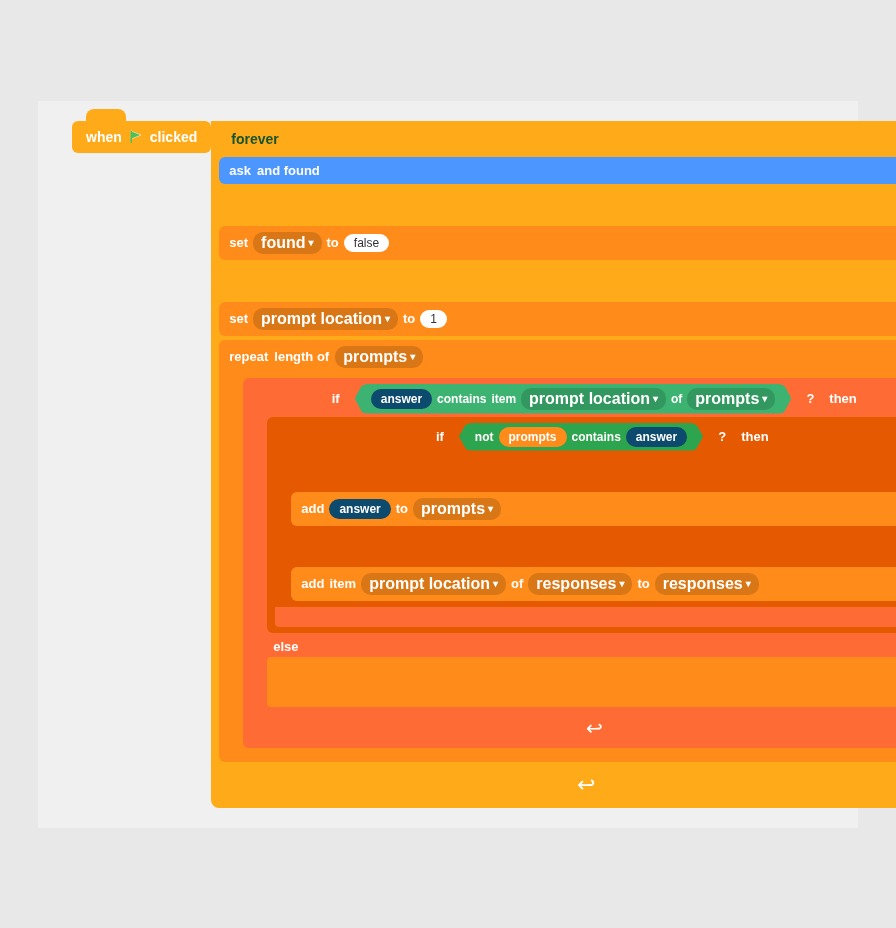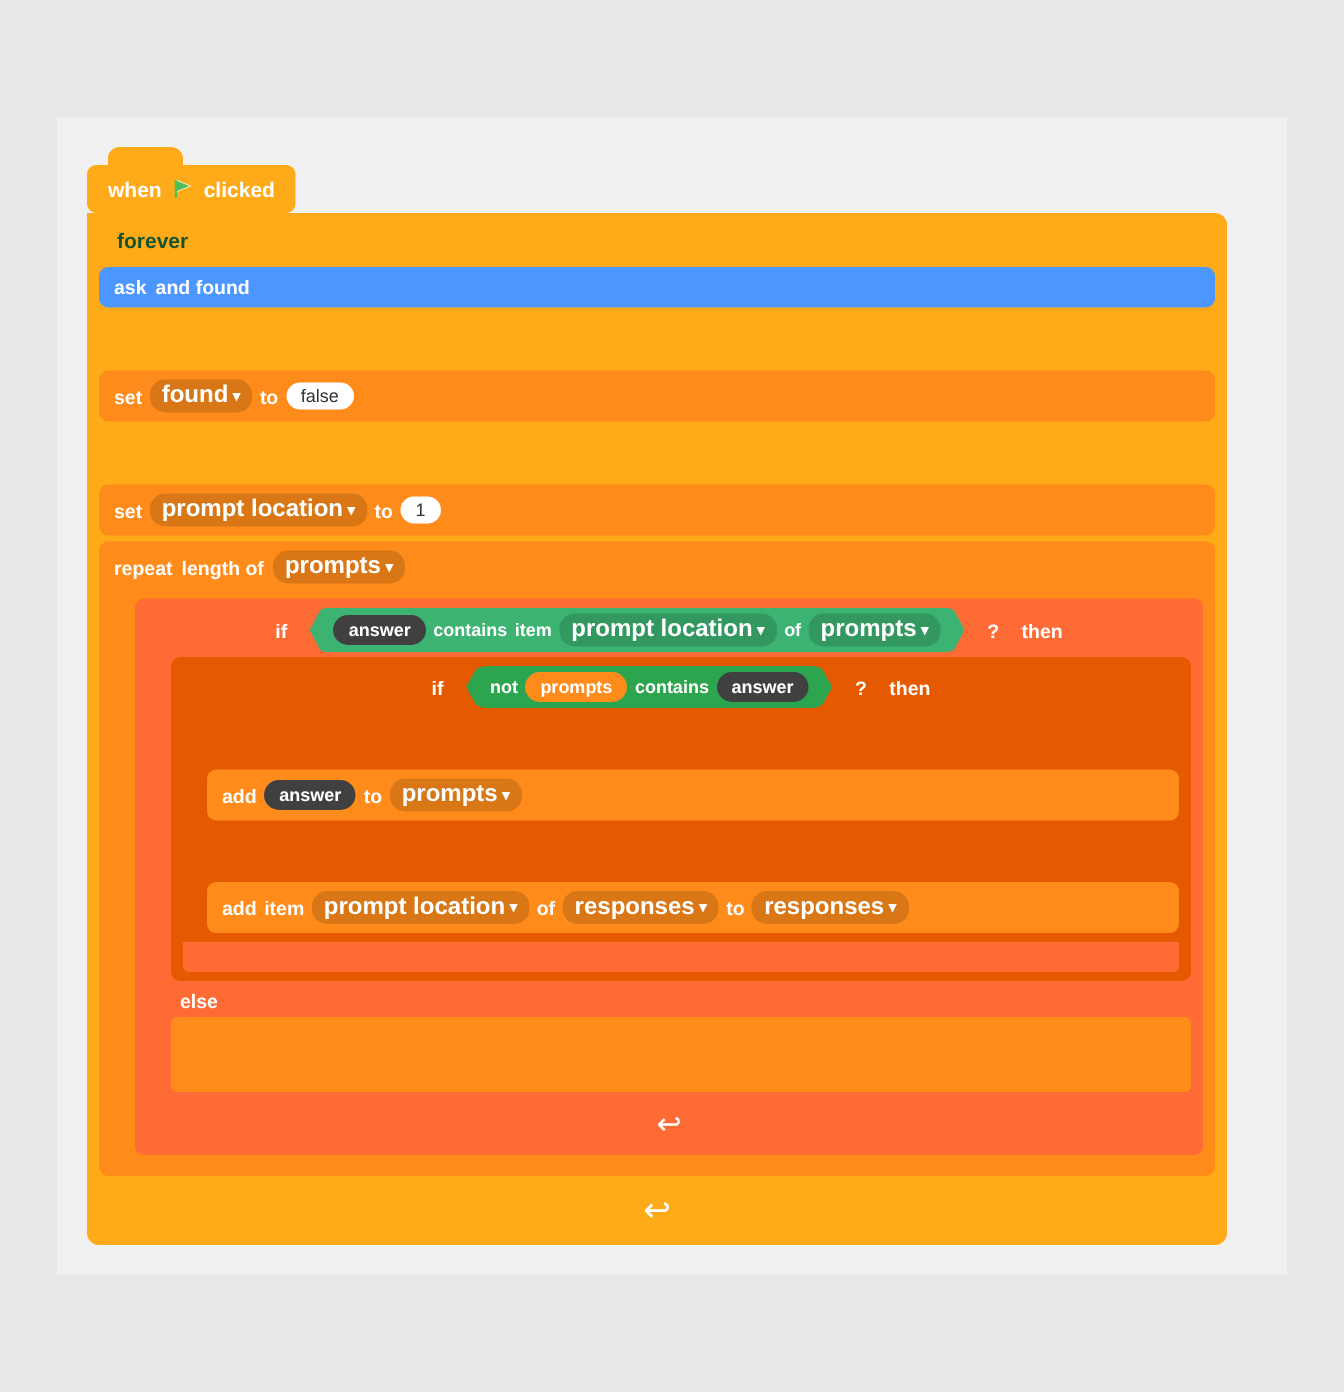--- a/index.html
+++ b/index.html
@@ -55,21 +55,21 @@
       background: white;
       color: #333;
       border-radius: 12px;
       padding: 2px 10px;
       font-size: 12px;
       font-weight: 400;
       display: inline-flex;
       align-items: center;
     }
     .pill-blue {
-      background: #404040;
+      background: #0c4a6e;
       color: white;
       border-radius: 12px;
       padding: 3px 10px;
       font-size: 12px;
       font-weight: 600;
       display: inline-flex;
       align-items: center;
     }
     .pill-orange {
       background: #FF8C1A;
@@ -221,21 +221,20 @@
 
     .else-label {
       color: white;
       font-size: 13px;
       font-weight: 700;
       padding: 3px 6px;
     }
 
     .top-wrapper {
       display: flex;
-      flex-direction: column;
       align-items: flex-start;
     }
 
     .hat-notch {
       background: #FFAB19;
       height: 12px;
       width: 50px;
       border-radius: 8px 8px 0 0;
       margin-left: 14px;
     }

